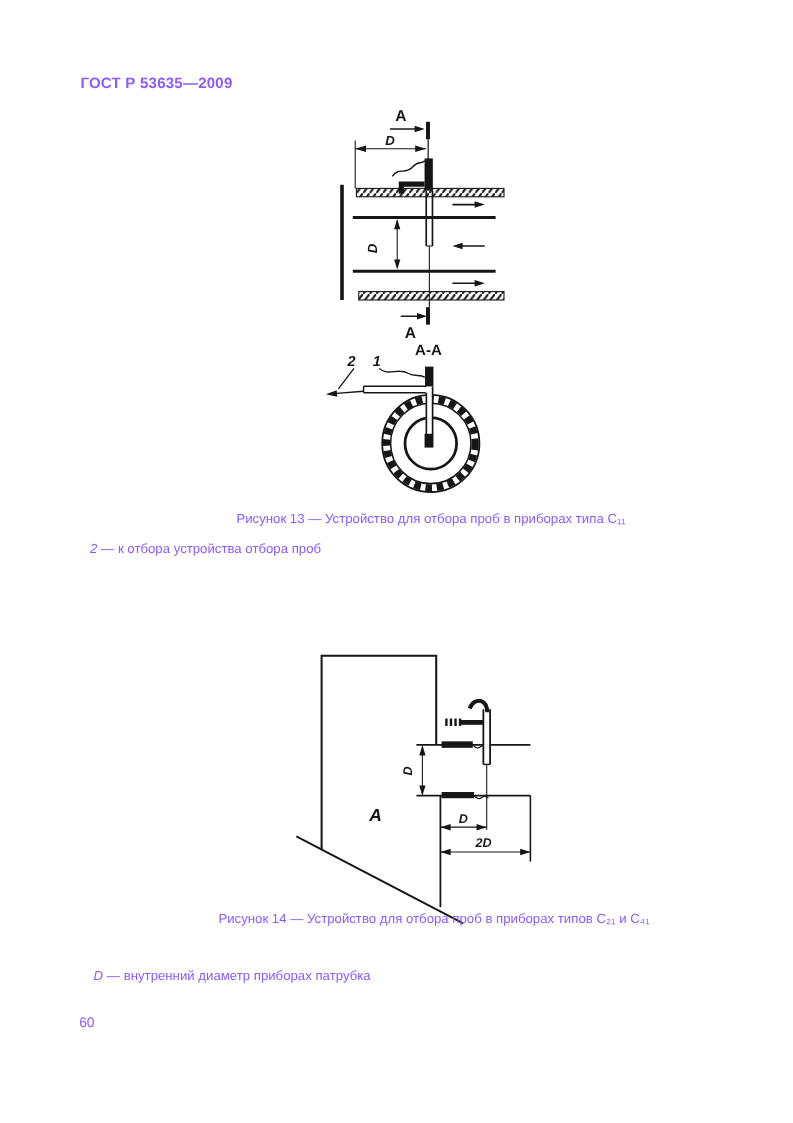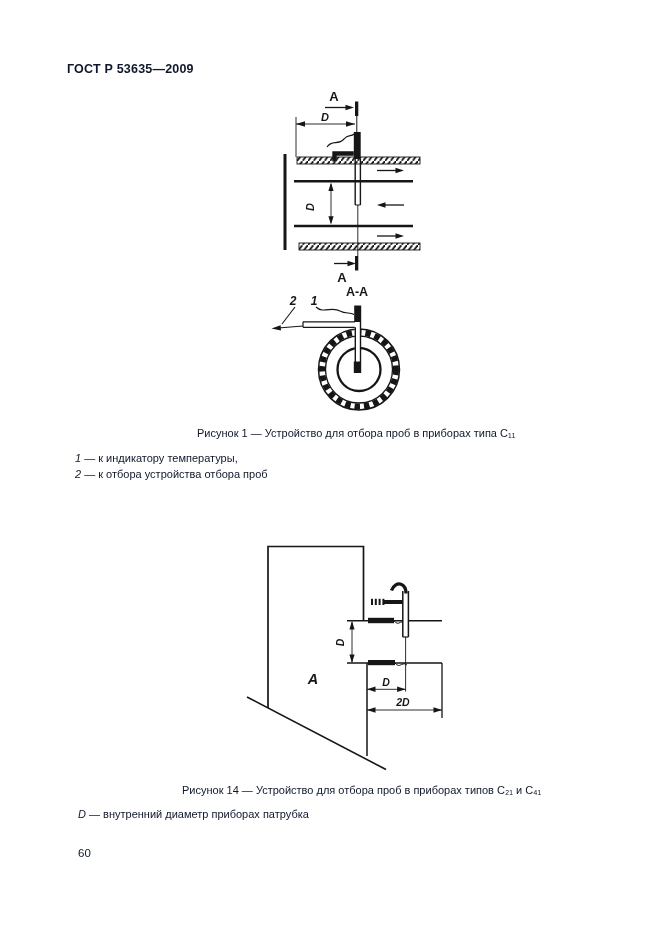--- a/index.html
+++ b/index.html
@@ -1,21 +1,21 @@
 <!DOCTYPE html>
 <html><head>
 <meta charset="utf-8">
 <style>
   html,body{margin:0;padding:0;background:#888;}
   .page{
     position:relative;
     width:661px;height:936px;
     background:#ffffff;
     font-family:"Liberation Sans","DejaVu Sans",sans-serif;
-    color:#0f172a;
+    color:#8b5cf6;
     overflow:hidden;
     margin:0 auto;
   }
   .abs{position:absolute;}
   .hdr{font-size:12.5px;font-weight:bold;letter-spacing:0.2px;}
   .cap{font-size:11px;white-space:nowrap;}
   .leg{font-size:11px;line-height:15.5px;white-space:nowrap;}
   .leg i{font-style:italic;}
   .pagenum{font-size:11.5px;}
   svg{display:block;}
@@ -123,24 +123,23 @@
       <line class="stroke" x1="303" y1="321.8" x2="303" y2="327.3" stroke-width="1.2"></line>
 
       <rect x="354.8" y="322" width="5.6" height="41" fill="#ffffff"></rect>
       <rect x="354.2" y="305.5" width="7" height="16.5" fill="#161616"></rect>
       <line class="stroke" x1="355.3" y1="327.3" x2="355.3" y2="362" stroke-width="1.4"></line>
       <line class="stroke" x1="360.5" y1="322" x2="360.5" y2="362" stroke-width="1.4"></line>
       <rect x="353.8" y="361.5" width="7.4" height="11.5" fill="#161616"></rect>
     </g>
   </svg>
 
-  <div class="abs cap" style="left:197px;top:427px;">Рисунок 1 — Устройство для отбора проб в приборах типа С₁₁</div>
+  <div class="abs cap" style="left:197px;top:427px;">Рисунок 13 — Устройство для отбора проб в приборах типа С₁₁</div>
 
   <div class="abs leg" style="left:75px;top:451px;">
-    <div><i>1</i> <span>— к индикатору температуры,</span></div>
     <div><i>2</i> <span>— к отбора устройства отбора проб</span></div>
   </div>
 
   <svg class="abs" style="left:240px;top:535px;" width="235" height="245" viewBox="240 535 235 245">
 
     <g>
       <polyline class="stroke" points="268,708 268,546.5 363.5,546.5 363.5,620.5" stroke-width="1.7"></polyline>
       <line class="stroke" x1="247" y1="697" x2="386" y2="769.5" stroke-width="1.6"></line>
       <line class="stroke" x1="367" y1="663" x2="367" y2="756" stroke-width="1.5"></line>
     </g>
@@ -188,21 +187,21 @@
     <g>
       <line class="stroke" x1="367" y1="710" x2="442" y2="710" stroke-width="0.9"></line>
       <polygon points="367,710 375.5,707.3 375.5,712.7" fill="#161616"></polygon>
       <polygon points="442,710 433.5,707.3 433.5,712.7" fill="#161616"></polygon>
       <text class="lblDsm" x="403" y="706" text-anchor="middle">2D</text>
     </g>
 
     <text class="lblA14" x="313" y="684" text-anchor="middle">А</text>
   </svg>
 
-  <div class="abs cap" style="left:182px;top:784px;">Рисунок 14 — Устройство для отбора проб в приборах типов С₂₁ и С₄₁</div>
+  <div class="abs cap" style="left:182px;top:760px;">Рисунок 14 — Устройство для отбора проб в приборах типов С₂₁ и С₄₁</div>
 
   <div class="abs leg" style="left:78px;top:807px;">
     <div><i>D</i> <span>— внутренний диаметр приборах патрубка</span></div>
   </div>
 
-  <div class="abs pagenum" style="left:78px;top:847px;">60</div>
+  <div class="abs pagenum" style="left:66px;top:847px;">60</div>
 
 </div>
 
 </body></html>

